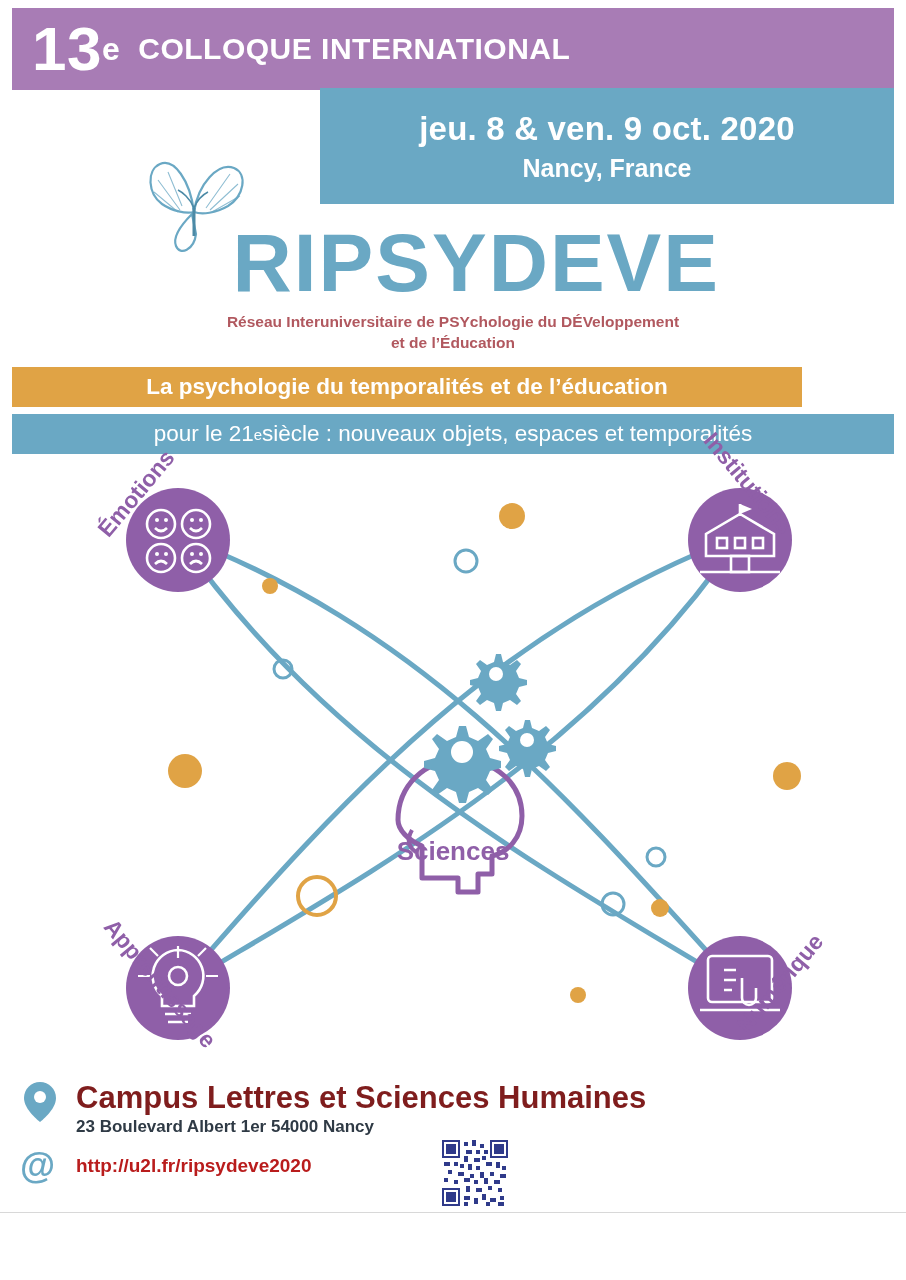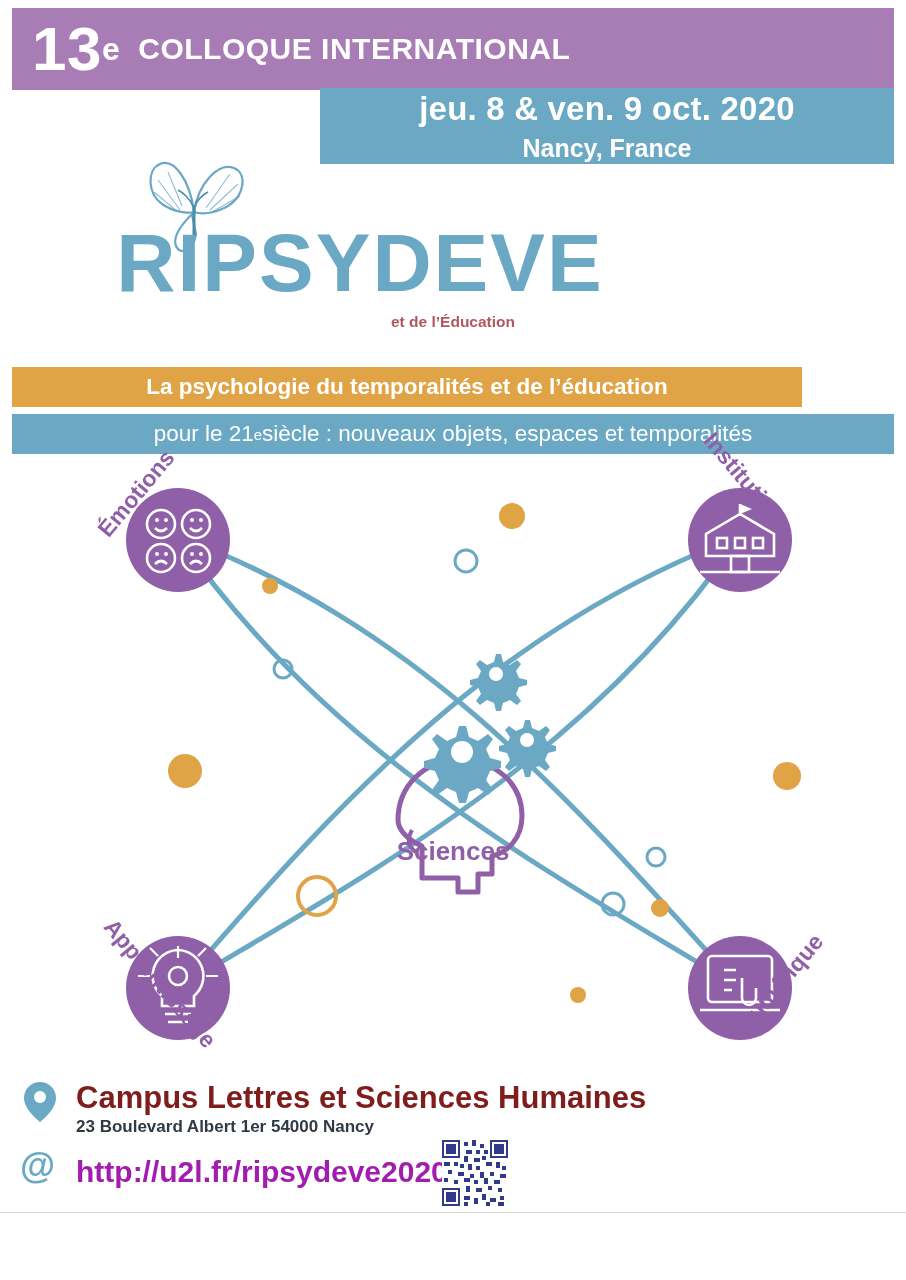--- a/index.html
+++ b/index.html
@@ -29,37 +29,37 @@
   .header-title .big {
     font-size: 62px; line-height: 1; font-weight: bold;
   }
   .header-title .sup {
     font-size: 32px; vertical-align: super; font-weight: bold;
   }
   .header-title .rest { margin-left: 18px; font-size: 30px; }
 
   .date-band {
     position: absolute; top: 88px; left: 320px;
-    width: 574px; height: 76px;
+    width: 574px; height: 116px;
     background: #6aa8c4;
     color: #ffffff;
     display: flex; flex-direction: column;
     align-items: center; justify-content: center;
   }
   .date-main { font-size: 33px; font-weight: bold; letter-spacing: 0.2px; }
   .date-sub  { font-size: 25px; font-weight: bold; margin-top: 6px; }
 
   
   .butterfly {
     position: absolute; top: 150px; left: 138px;
     width: 120px; height: 110px;
   }
   .ripsydeve {
     position: absolute; top: 222px; left: 0; width: 720px;
-    text-align: center;
+    text-align: right;
     color: #6aa8c4;
     font-size: 82px; font-weight: bold;
     letter-spacing: 2px;
     line-height: 1;
   }
   .ripsydeve-sub {
     position: absolute; top: 312px; left: 0; width: 906px;
     text-align: center;
     color: #b1585f;
     font-size: 15.5px; font-weight: bold;
@@ -110,21 +110,21 @@
   .venue-name {
     position: absolute; top: 1080px; left: 76px;
     color: #7f1d1d; font-size: 31px; font-weight: bold;
   }
   .venue-addr {
     position: absolute; top: 1117px; left: 76px;
     color: #2f3a45; font-size: 17px; font-weight: bold;
   }
   .site-url {
     position: absolute; top: 1155px; left: 76px;
-    color: #a21caf; font-size: 30px; font-weight: bold;
+    color: #b91c1c; font-size: 19px; font-weight: bold;
   }
   .pin-icon { position: absolute; top: 1080px; left: 22px; }
   .at-icon {
     position: absolute; top: 1148px; left: 20px;
     color: #6aa8c4; font-size: 36px; font-weight: bold; line-height: 1;
   }
   .qr { position: absolute; top: 1140px; left: 442px; width: 66px; height: 66px; }
 
   
   .logobar {
@@ -158,20 +158,21 @@
   <g stroke="#6aa8c4" stroke-width="1.1" fill="none" opacity="0.75">
     <path d="M30 22 L 44 56 M20 30 L 42 60 M16 42 L 40 62"></path>
     <path d="M92 24 L 68 58 M100 34 L 72 60 M102 46 L 74 62"></path>
   </g>
   <path d="M56 58 L 56 86" stroke="#4c8aa6" stroke-width="3" fill="none"></path>
   <path d="M56 58 C 52 48, 44 42, 40 40 M56 58 C 60 48, 66 44, 70 42" stroke="#4c8aa6" stroke-width="1.6" fill="none"></path>
 </svg>
 
 <div class="ripsydeve">RIPSYDEVE</div>
 <div class="ripsydeve-sub">
+  <div>Réseau Interuniversitaire de PSYchologie du DÉVeloppement</div>
   <div>et de l’Éducation</div>
 </div>
 
 <div class="theme1">La psychologie du temporalités et de l’éducation</div>
 <div class="theme2">
   <span>pour le 21</span>
     <span class="sup">e</span>
     <span> siècle : nouveaux objets, espaces et temporalités</span>
 </div>
 

